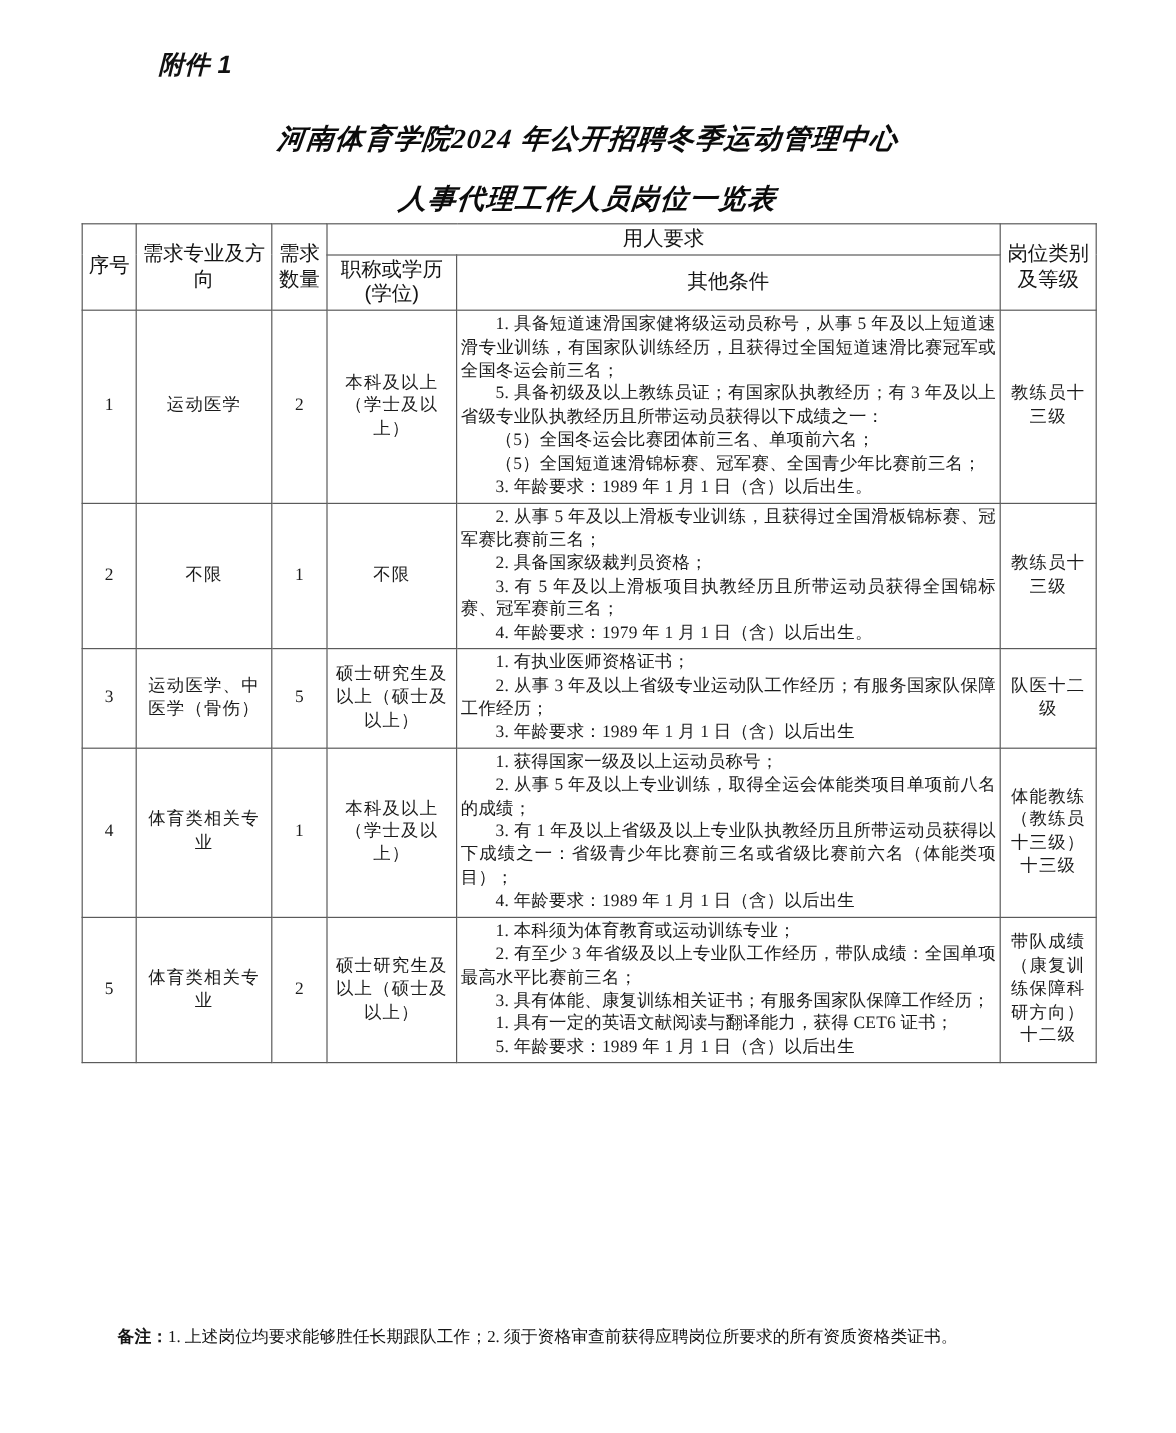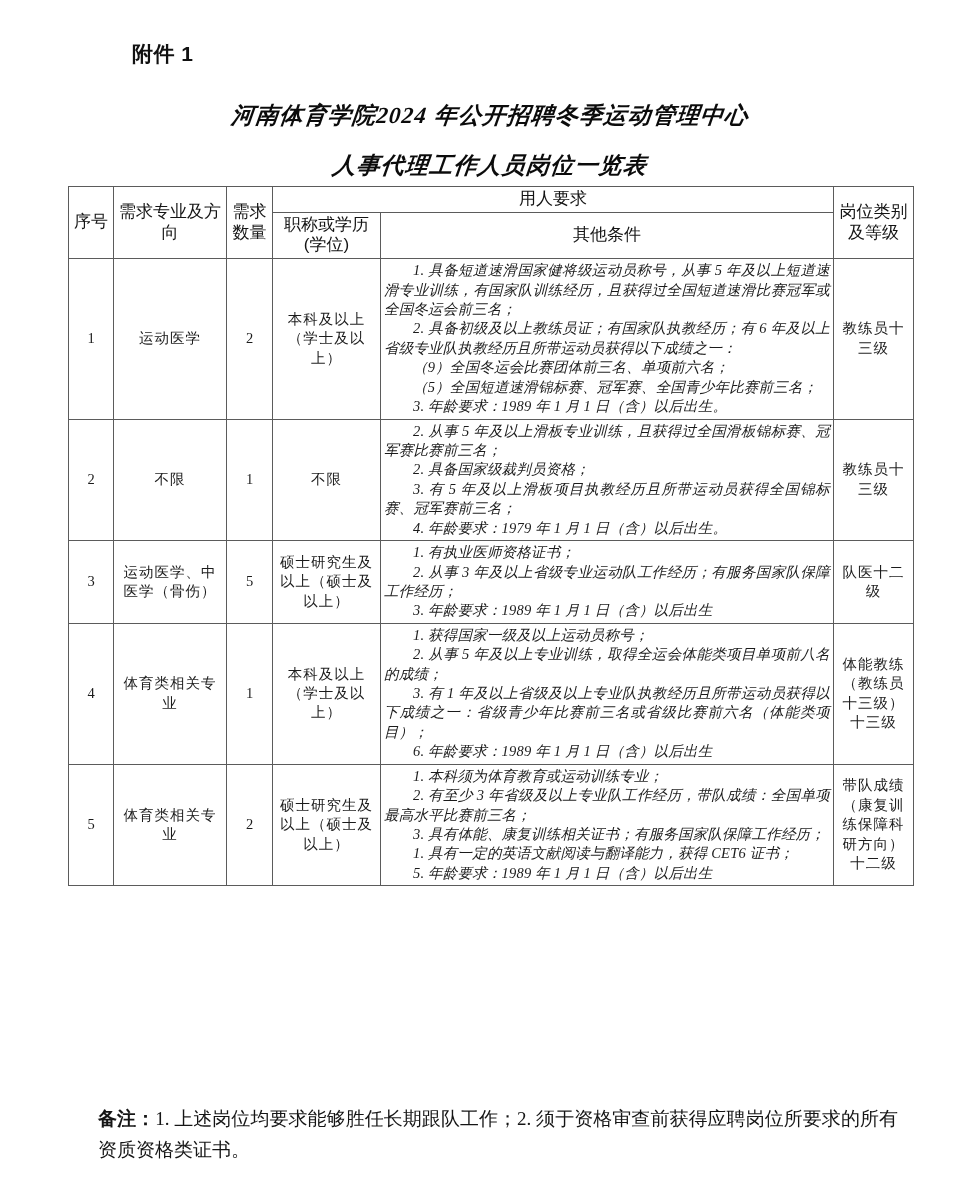--- a/index.html
+++ b/index.html
@@ -26,20 +26,21 @@
   
   .attach-label {
     position: absolute;
     left: 132px;
     top: 40px;
     font-family: "Liberation Sans", "DejaVu Sans", sans-serif;
     font-size: 21px;
     font-weight: 700;
     letter-spacing: 0.5px;
     color: #111;
+    font-style: italic;
   }
 
   
   .doc-title {
     position: absolute;
     left: 0;
     width: 980px;
     text-align: center;
     font-family: "Liberation Serif", "DejaVu Serif", serif;
     font-weight: 700;
@@ -108,30 +109,29 @@
   td.c-other .line {
     display: block;
     text-align: justify;
     text-justify: inter-ideograph;
     white-space: normal;
     word-break: break-all;
     letter-spacing: 0.2px;
   }
   td.c-other .line.ind {
     text-indent: 2em;
-    font-style: italic;
   }
 
   
   .note {
     position: absolute;
     left: 98px;
     top: 1104px;
     width: 800px;
-    font-size: 19px;
+    font-size: 14px;
     line-height: 1.62;
     text-align: justify;
     text-justify: inter-ideograph;
     color: #151515;
   }
   .note .lead { font-weight: 700; }
 </style>
 </head>
 <body>
 
@@ -167,22 +167,22 @@
         </tr>
       </thead>
       <tbody id="jobs-body">
           <tr>
             <td class="c-no">1</td>
             <td class="c-major">运动医学</td>
             <td class="c-qty">2</td>
             <td class="c-edu">本科及以上（学士及以上）</td>
             <td class="c-other">
               <span class="line ind">1. 具备短道速滑国家健将级运动员称号，从事 5 年及以上短道速滑专业训练，有国家队训练经历，且获得过全国短道速滑比赛冠军或全国冬运会前三名；</span>
-              <span class="line ind">2. 具备初级及以上教练员证；有国家队执教经历；有 6 年及以上省级专业队执教经历且所带运动员获得以下成绩之一：</span>
-              <span class="line ind">（9）全国冬运会比赛团体前三名、单项前六名；</span>
+              <span class="line ind">5. 具备初级及以上教练员证；有国家队执教经历；有 3 年及以上省级专业队执教经历且所带运动员获得以下成绩之一：</span>
+              <span class="line ind">（5）全国冬运会比赛团体前三名、单项前六名；</span>
               <span class="line ind">（5）全国短道速滑锦标赛、冠军赛、全国青少年比赛前三名；</span>
               <span class="line ind">3. 年龄要求：1989 年 1 月 1 日（含）以后出生。</span>
             </td>
             <td class="c-cat">教练员十三级</td>
           </tr>
           <tr>
             <td class="c-no">2</td>
             <td class="c-major">不限</td>
             <td class="c-qty">1</td>
             <td class="c-edu">不限</td>
@@ -208,21 +208,21 @@
           </tr>
           <tr>
             <td class="c-no">4</td>
             <td class="c-major">体育类相关专业</td>
             <td class="c-qty">1</td>
             <td class="c-edu">本科及以上（学士及以上）</td>
             <td class="c-other">
               <span class="line ind">1. 获得国家一级及以上运动员称号；</span>
               <span class="line ind">2. 从事 5 年及以上专业训练，取得全运会体能类项目单项前八名的成绩；</span>
               <span class="line ind">3. 有 1 年及以上省级及以上专业队执教经历且所带运动员获得以下成绩之一：省级青少年比赛前三名或省级比赛前六名（体能类项目）；</span>
-              <span class="line ind">6. 年龄要求：1989 年 1 月 1 日（含）以后出生</span>
+              <span class="line ind">4. 年龄要求：1989 年 1 月 1 日（含）以后出生</span>
             </td>
             <td class="c-cat">体能教练（教练员十三级）十三级</td>
           </tr>
           <tr>
             <td class="c-no">5</td>
             <td class="c-major">体育类相关专业</td>
             <td class="c-qty">2</td>
             <td class="c-edu">硕士研究生及以上（硕士及以上）</td>
             <td class="c-other">
               <span class="line ind">1. 本科须为体育教育或运动训练专业；</span>

